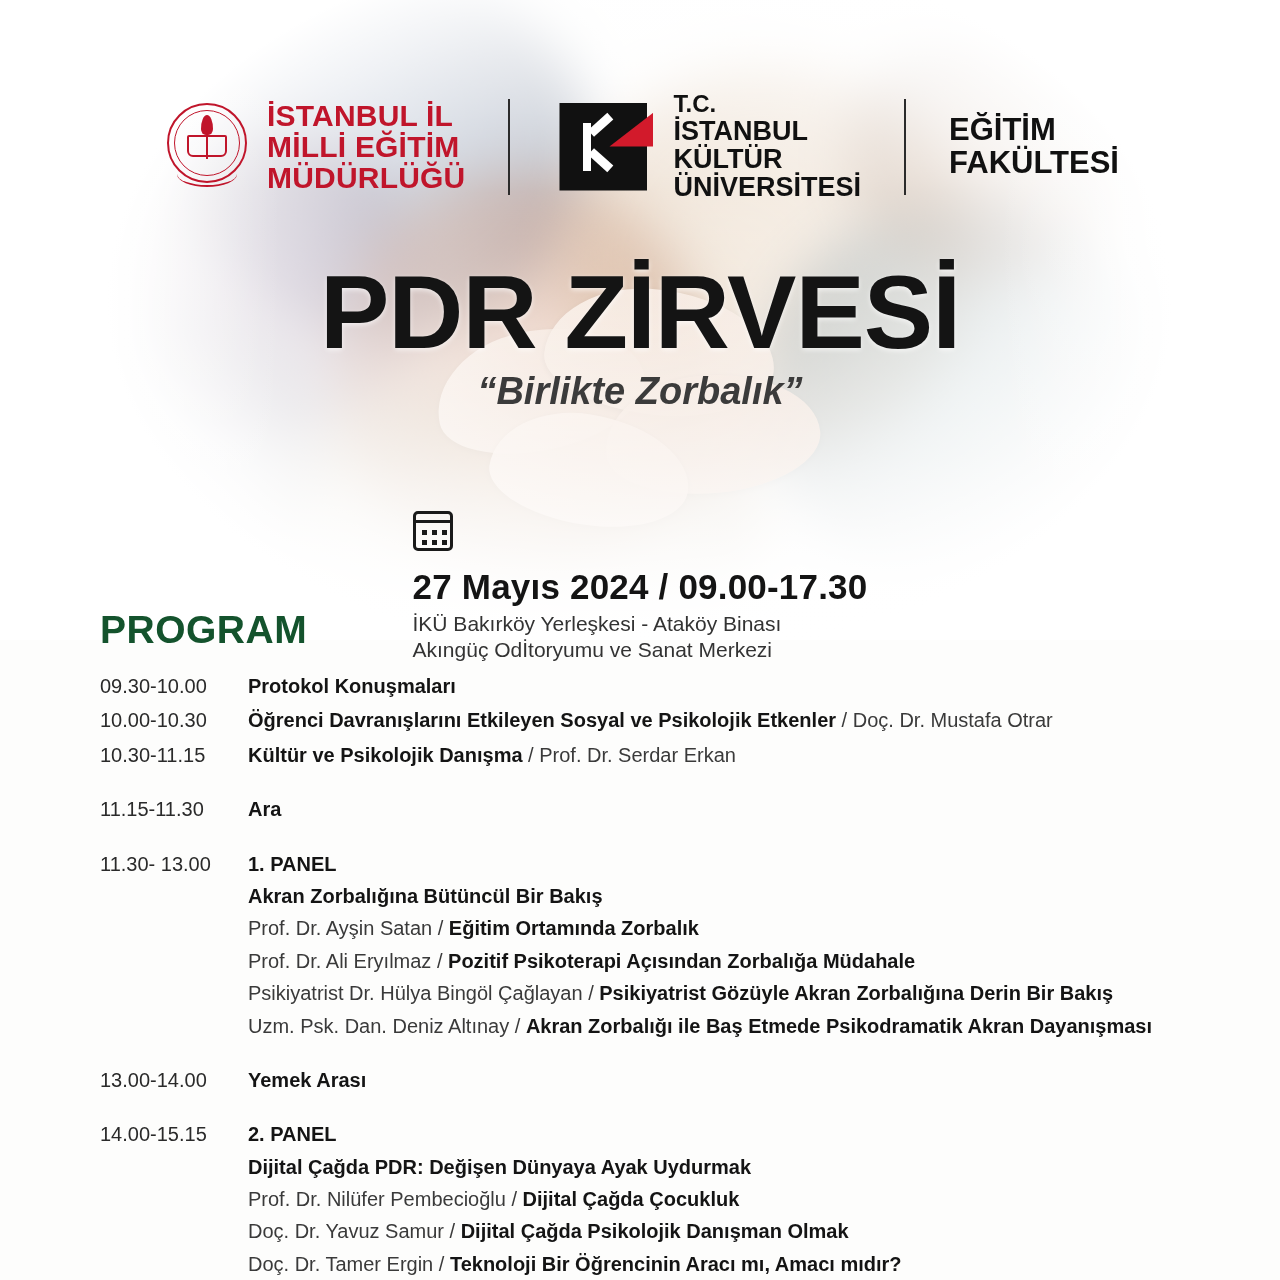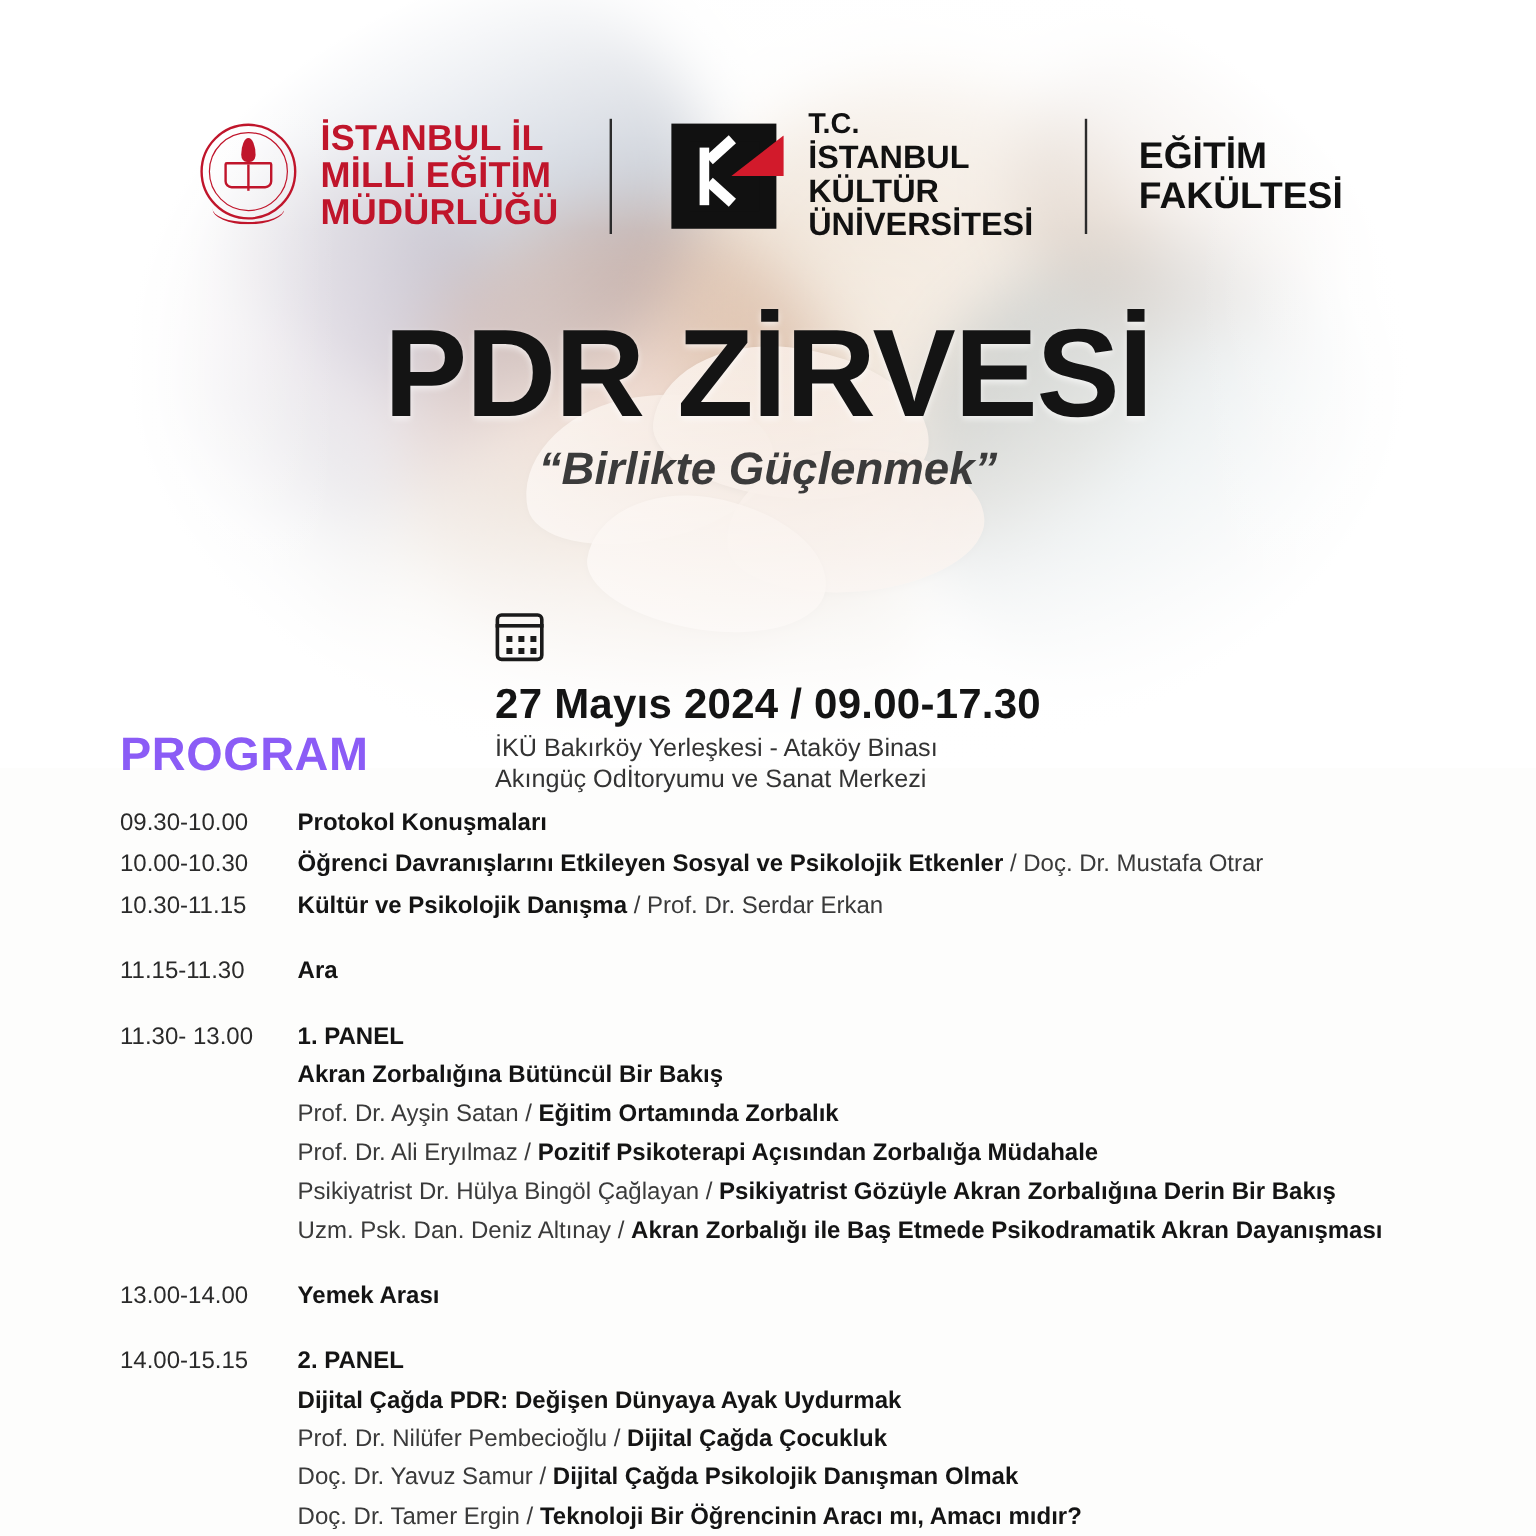--- a/index.html
+++ b/index.html
@@ -272,21 +272,21 @@
 
   
   .program {
     position: absolute;
     left: 100px; top: 608px;
     width: 1100px;
   }
   .program-heading {
     font-size: 39px;
     font-weight: bold;
-    color: #8b5cf6;
+    color: #14532d;
     letter-spacing: .5px;
     margin-bottom: 18px;
   }
   .row {
     display: flex;
     align-items: flex-start;
     margin-bottom: 2px;
   }
   .row.gap { margin-top: 22px; }
   .time {
@@ -369,21 +369,21 @@
     <div class="divider-v"></div>
 
     <div class="fak-text">
       <div>EĞİTİM</div>
       <div>FAKÜLTESİ</div>
     </div>
   </div>
 
   <div class="title-block">
     <div class="main-title">PDR ZİRVESİ</div>
-    <div class="subtitle">“Birlikte Güçlenmek”</div>
+    <div class="subtitle">“Birlikte Zorbalık”</div>
   </div>
 
   <div class="datebar">
     <div class="datebar-inner">
       <div class="cal-icon">
         <span class="dot d1"></span>
           <span class="dot d2"></span>
           <span class="dot d3"></span>
         <span class="dot d4"></span>
           <span class="dot d5"></span>

